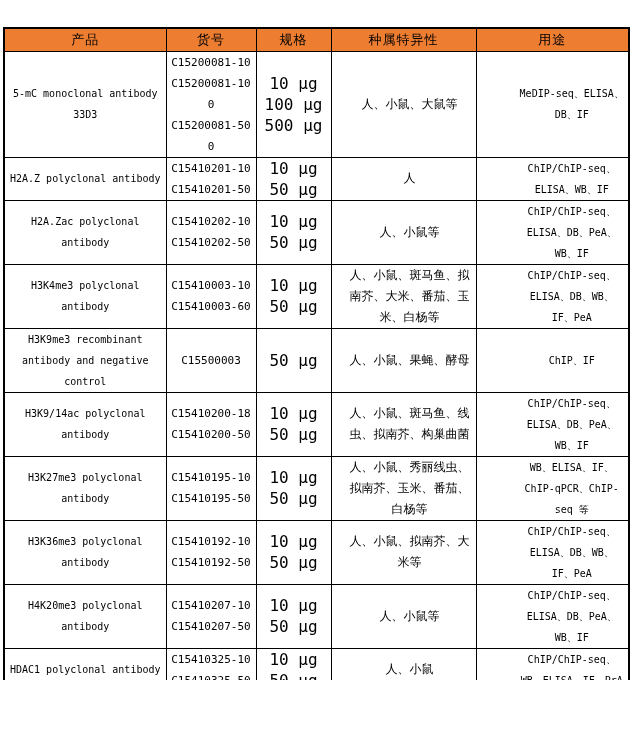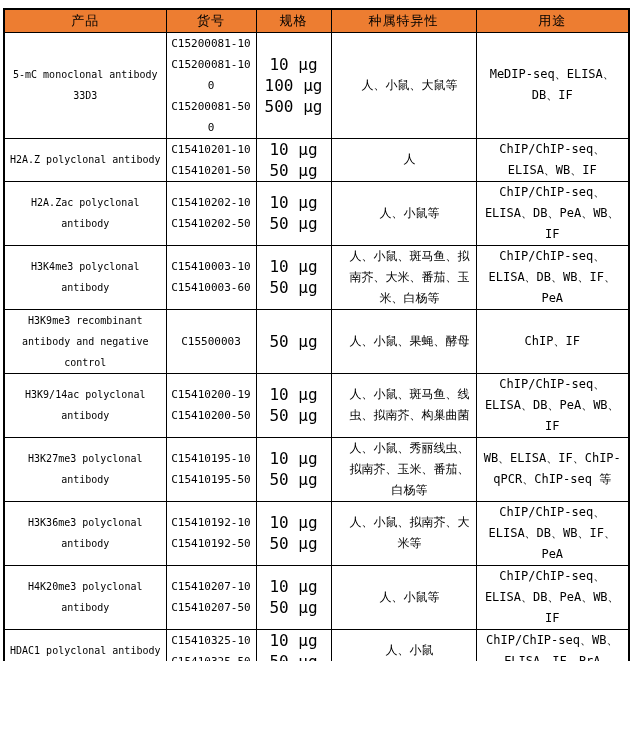--- a/index.html
+++ b/index.html
@@ -8,20 +8,21 @@
     padding: 0;
     background: #ffffff;
     width: 630px;
     font-family: "DejaVu Sans Mono", "Liberation Mono", monospace;
     color: #000000;
   }
   .page {
     width: 630px;
     height: 661px;
     padding: 8px 2px 3px 3px;
+    margin-top: 19px;
   }
   table.product-table {
     border-collapse: collapse;
     table-layout: fixed;
     width: 625px;
     border: 2px solid #000000;
   }
   th, td {
     border: 1px solid #000000;
     text-align: center;
@@ -35,21 +36,21 @@
     font-size: 13px;
     font-weight: normal;
     letter-spacing: 1px;
     padding: 0;
   }
   td { line-height: 21px; }
   td.product-cell  { font-size: 10px; }
   td.catalog-cell  { font-size: 11px; word-break: break-all; padding: 0 3px; text-align: center; }
   td.spec-cell     { font-size: 16px; }
   td.species-cell  { font-size: 12px; padding-left: 16px; }
-  td.use-cell      { font-size: 12px; }
+  td.use-cell      { font-size: 10px; padding-left: 43px; }
   .line { line-height: 21px; }
 </style>
 </head>
 <body>
 
 <div class="page">
   <table class="product-table">
     <colgroup>
       <col style="width:162px">
       <col style="width:90px">
@@ -128,21 +129,21 @@
           </td>
     <td class="spec-cell">
             <div class="line">50 µg</div>
           </td>
     <td class="species-cell">人、小鼠、果蝇、酵母</td>
     <td class="use-cell">ChIP、IF</td>
   </tr>
         <tr>
     <td class="product-cell">H3K9/14ac polyclonal antibody</td>
     <td class="catalog-cell">
-            <div class="line">C15410200-19</div>
+            <div class="line">C15410200-18</div>
             <div class="line">C15410200-50</div>
           </td>
     <td class="spec-cell">
             <div class="line">10 µg</div>
             <div class="line">50 µg</div>
           </td>
     <td class="species-cell">人、小鼠、斑马鱼、线虫、拟南芥、构巢曲菌</td>
     <td class="use-cell">ChIP/ChIP-seq、ELISA、DB、PeA、WB、IF</td>
   </tr>
         <tr>

